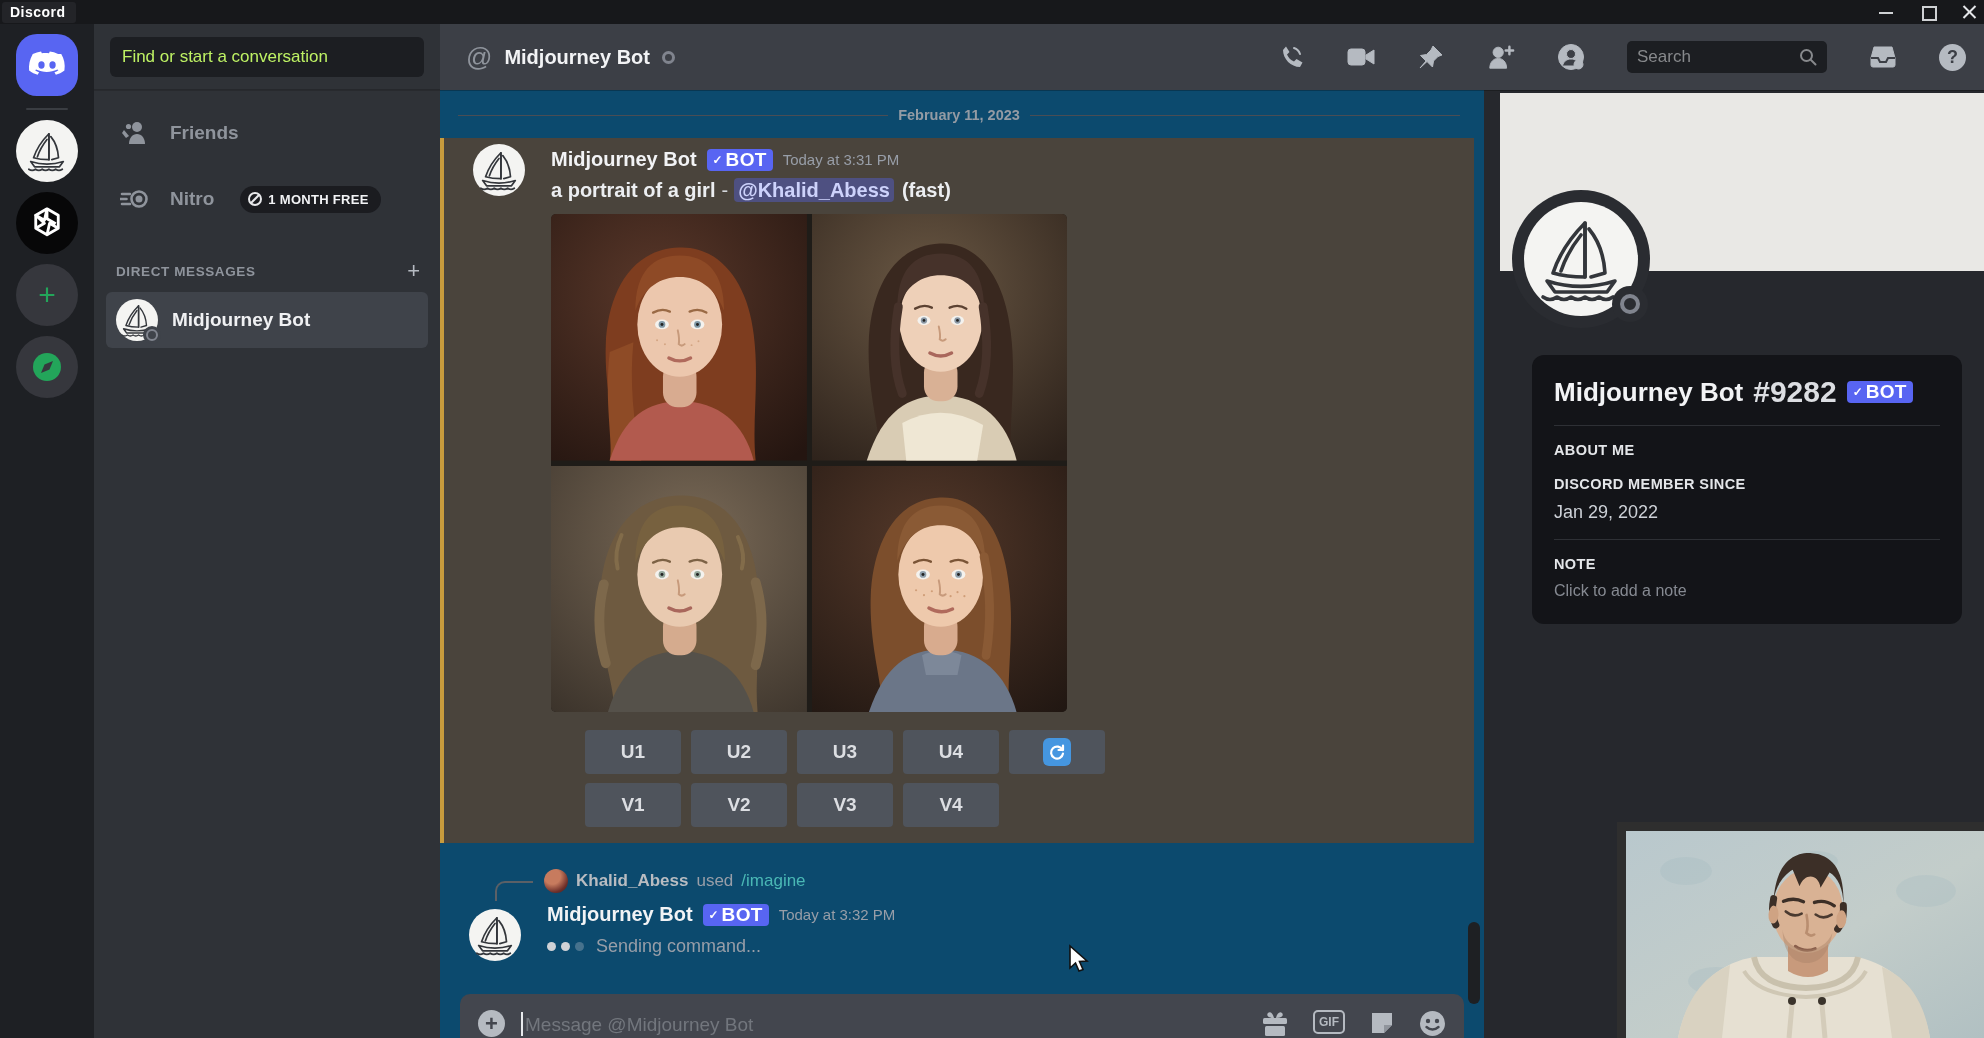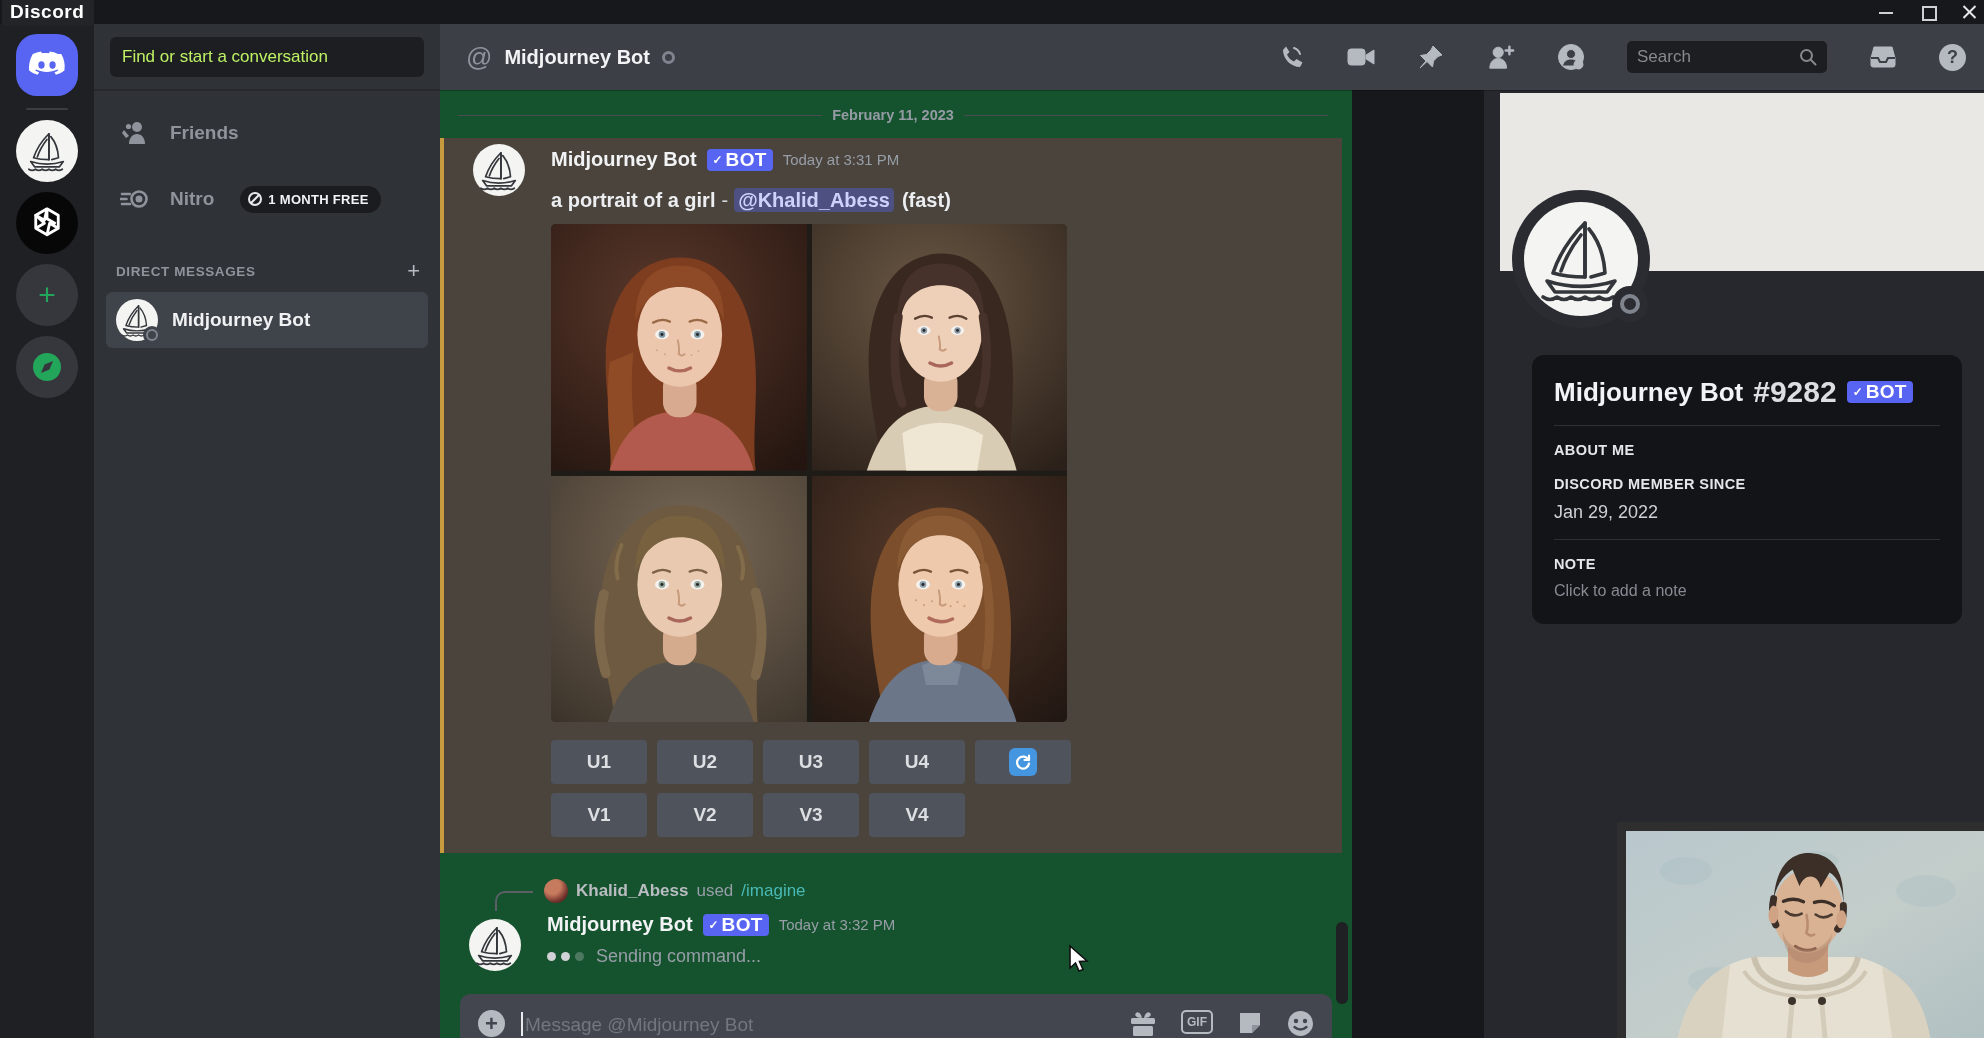--- a/index.html
+++ b/index.html
@@ -3,21 +3,21 @@
 <meta charset="utf-8">
 <style>
   * { margin:0; padding:0; box-sizing:border-box; }
   html,body { width:1984px; height:1038px; overflow:hidden; background:#17181b;
               font-family:"Liberation Sans", sans-serif; }
   .app { position:relative; width:1984px; height:1038px; overflow:hidden; background:#17181b; }
 
   
   .titlebar { position:absolute; left:0; top:0; right:0; height:24px; background:#17181b;
               display:flex; align-items:center; z-index:50; }
-  .app-title { color:#fff; font-size:19px; font-weight:bold; letter-spacing:.5px;
+  .app-title { color:#fff; font-size:14px; font-weight:bold; letter-spacing:.5px;
                background:#232428; padding:2px 10px 3px 8px; border-radius:3px; margin-left:2px; }
   .win-controls { position:absolute; right:6px; top:0; height:24px; display:flex; align-items:center; gap:26px; }
   .win-btn { width:16px; height:16px; position:relative; cursor:default; }
   .win-min::after { content:""; position:absolute; left:1px; right:1px; top:8px; height:2px; background:#cfd1d4; }
   .win-max::after { content:""; position:absolute; left:2px; top:2px; width:11px; height:11px; border:2px solid #cfd1d4; }
   .win-close::before,.win-close::after { content:""; position:absolute; left:-1px; top:7px; width:17px; height:2px; background:#e4e6e9; }
   .win-close::before { transform:rotate(45deg);} .win-close::after { transform:rotate(-45deg);}
 
   
   .rail { position:absolute; left:0; top:24px; width:94px; bottom:0; background:#1e2024; }
@@ -67,49 +67,49 @@
   .header-right { margin-left:auto; display:flex; align-items:center; gap:42px; }
   .hicon { width:28px; height:28px; display:flex; align-items:center; justify-content:center; cursor:pointer; }
   .hicon svg { stroke:#b5bac1; fill:#b5bac1; }
   .header-search { width:200px; height:32px; background:#1c1e22; border-radius:5px; display:flex;
                    align-items:center; padding:0 10px; }
   .header-search-text { color:#87898c; font-size:17px; flex:1; }
   .help-circle { width:27px; height:27px; border-radius:50%; background:#b5bac1; color:#3c3f46;
                  font-weight:bold; font-size:18px; display:flex; align-items:center; justify-content:center; }
 
   
-  .chat { position:absolute; left:440px; top:90px; width:912px; bottom:0; background:#14532d; overflow:hidden; }
+  .chat { position:absolute; left:440px; top:90px; width:1044px; bottom:0; background:#0c4a6e; overflow:hidden; }
   .date-divider { position:relative; margin:16px 24px 0 18px; height:18px; display:flex; align-items:center; }
   .date-divider .line { flex:1; height:1px; background:#4a4d54; }
   .date-divider .date-label { color:#949ba4; font-size:14.5px; font-weight:bold; padding:0 10px; }
 
   .msg-highlight { position:relative; margin:14px 10px 0 0; background:#4a443c;
                    border-left:4px solid #c79b3d; padding:10px 0 16px 0; }
   .msg { position:relative; }
   .msg-avatar { position:absolute; left:29px; top:6px; width:52px; height:52px; border-radius:50%;
                 background:#f4f4f2; display:flex; align-items:center; justify-content:center; }
   .msg-body { margin-left:107px; padding-right:30px; }
   .msg-meta { display:flex; align-items:center; gap:10px; }
   .msg-author { color:#f2f3f5; font-size:20px; font-weight:bold; }
   .bot-badge { background:#5865f2; color:#fff; border-radius:4px; height:22px; display:inline-flex;
                align-items:center; gap:3px; padding:0 6px; }
   .bot-badge .check { font-size:12px; font-weight:bold; }
   .bot-badge .bot-label { font-size:19px; font-weight:bold; letter-spacing:.3px; }
   .msg-time { color:#989ea8; font-size:15px; }
-  .prompt-line { margin-top:18px; color:#eceef1; font-size:20px; font-weight:bold; }
+  .prompt-line { margin-top:8px; color:#eceef1; font-size:20px; font-weight:bold; }
   .prompt-sep { font-weight:400; color:#d5d8dc; margin:0 6px; }
   .mention { background:rgba(88,101,242,.38); color:#cdd2fb; border-radius:4px; padding:1px 4px; cursor:pointer; }
   .prompt-mode { font-weight:bold; margin-left:8px; }
 
   .img-grid { margin-top:12px; width:516px; height:498px; border-radius:5px; overflow:hidden;
               display:grid; grid-template-columns:1fr 1fr; grid-template-rows:1fr 1fr; gap:5px; background:#1f1c18; }
   .img-cell { position:relative; overflow:hidden; cursor:pointer; }
   .img-cell svg { width:100%; height:100%; display:block; }
 
-  .btn-row { display:flex; gap:10px; margin-top:18px; }
+  .btn-row { display:flex; gap:10px; margin-top:18px;margin-left:34px; }
   .mj-btn { width:96px; height:44px; background:#4f545c; border-radius:4px; color:#dcdee2;
             font-size:19px; font-weight:bold; display:flex; align-items:center; justify-content:center; cursor:pointer; }
   .reroll-glyph { width:28px; height:28px; background:#4596e0; border-radius:6px; display:flex;
                   align-items:center; justify-content:center; }
 
   .reply-ctx { position:relative; margin:26px 0 7px 0; height:26px; }
   .reply-spine { position:absolute; left:55px; top:12px; width:38px; height:20px;
                  border-left:2px solid #5c6066; border-top:2px solid #5c6066; border-top-left-radius:10px; }
   .reply-inner { position:absolute; left:104px; top:0; display:flex; align-items:center; gap:8px; }
   .reply-avatar { width:24px; height:24px; border-radius:50%;

